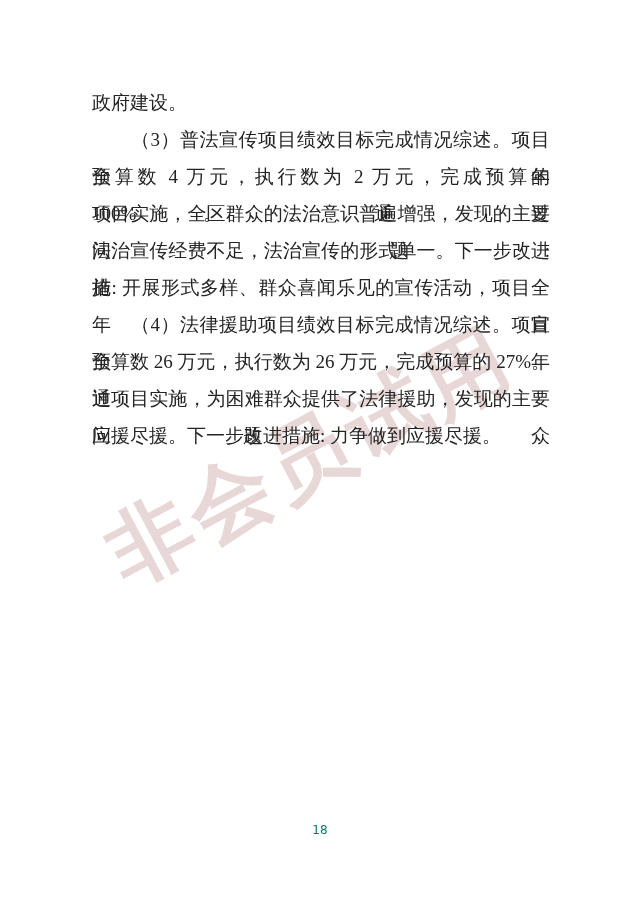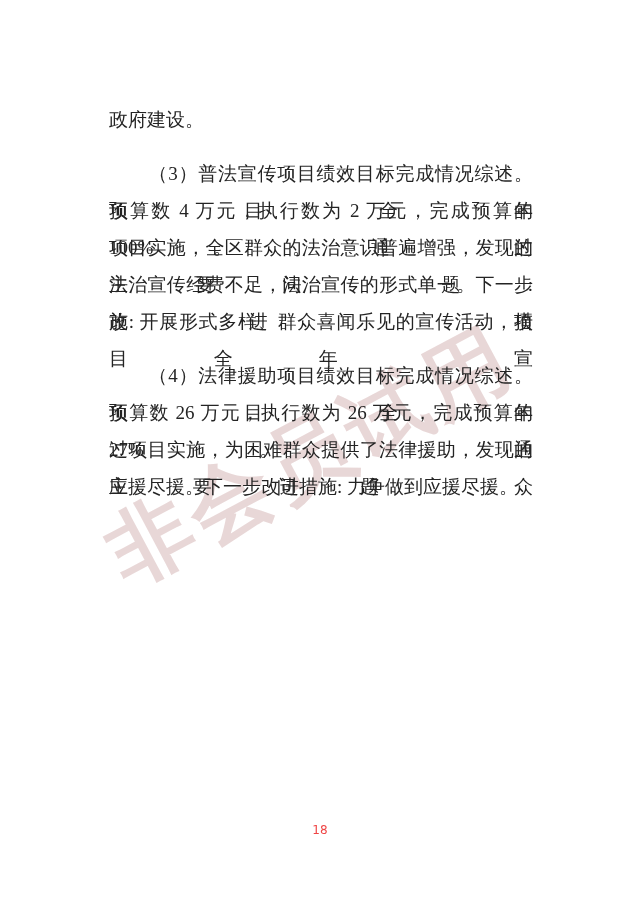--- a/index.html
+++ b/index.html
@@ -40,39 +40,39 @@
   }
   .content {
     position: absolute;
     left: 92px;
     top: 84px;
     width: 458px;
     z-index: 1;
     color: #242424;
     font-size: 19px;
   }
-  .paragraph { margin: 17px; }
+  .paragraph { margin: 0; }
   .line {
     height: 37px;
     line-height: 37px;
     text-align: left;
   }
   .line.just {
     text-align: justify;
     text-align-last: justify;
   }
   .page-number {
     position: absolute;
     left: 0;
     top: 822px;
     width: 640px;
     text-align: center;
     font-size: 12px;
     line-height: 16px;
-    color: #ef4444;
+    color: #0f766e;
     font-family: "DejaVu Sans", "Liberation Sans", sans-serif;
     z-index: 1;
   }
 </style>
 </head>
 <body>
 
 <div class="page">
   <div class="watermark" style="color: rgba(201, 160, 160, 0.42);">非会员试用</div>
 

